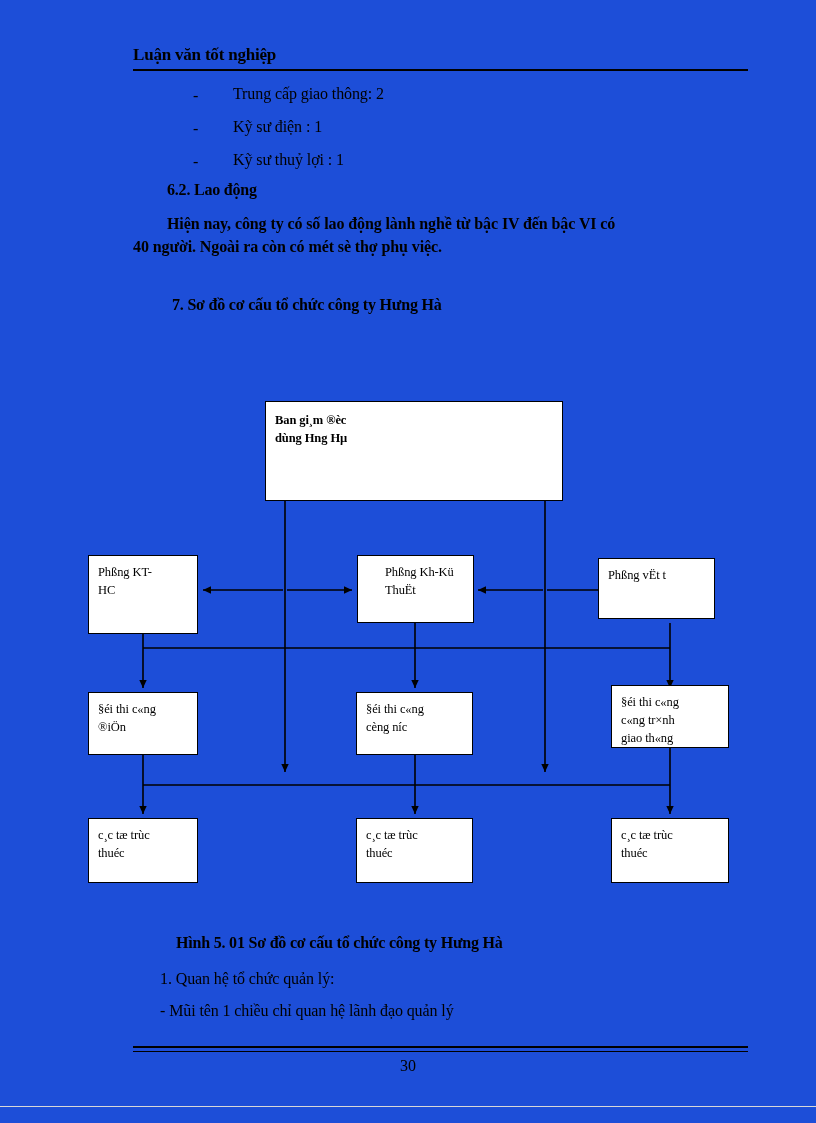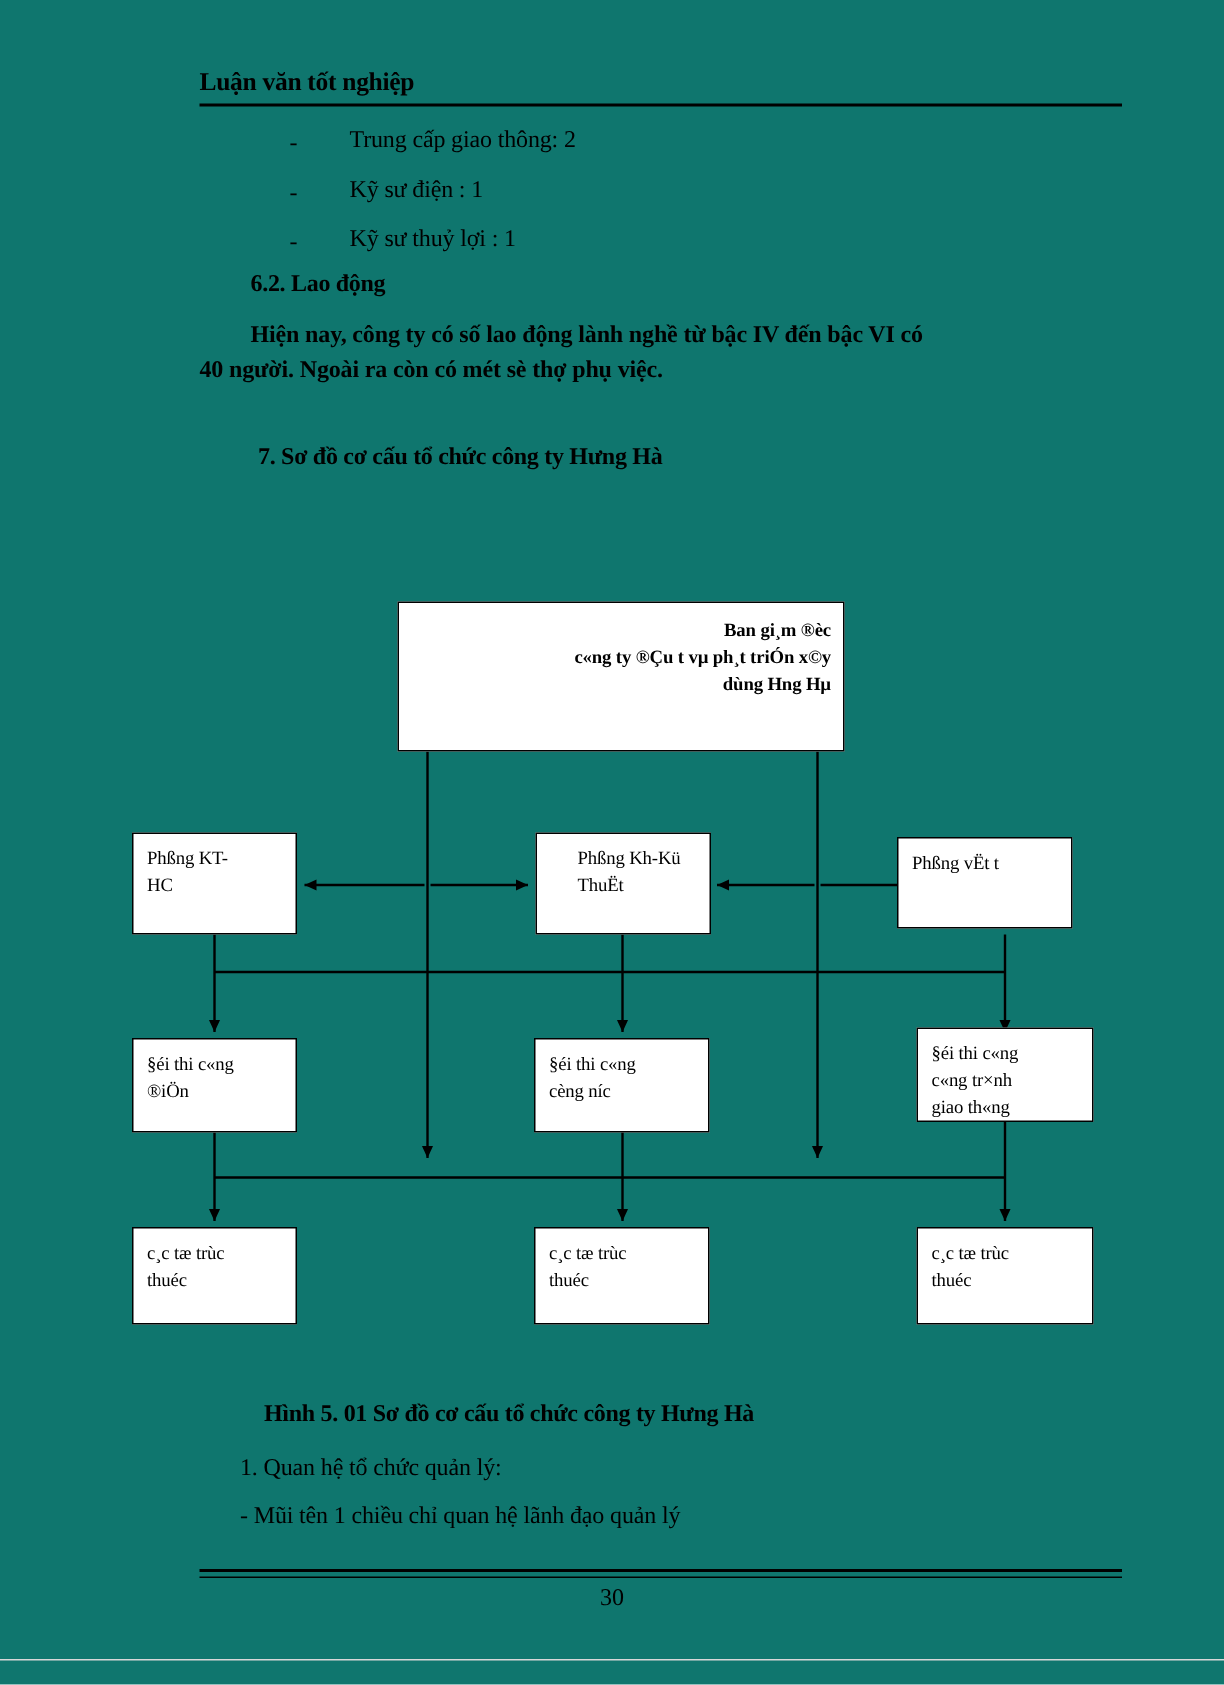--- a/index.html
+++ b/index.html
@@ -8,21 +8,21 @@
     background: #ffffff;
   }
   body {
     font-family: "Liberation Serif", "DejaVu Serif", serif;
     color: #000000;
   }
   #page {
     position: relative;
     width: 816px;
     height: 1123px;
-    background: #0f766e;
+    background: #1d4ed8;
     overflow: hidden;
   }
 
   
   .hdr-title {
     position: absolute;
     left: 133px;
     top: 45px;
     font-size: 17px;
     font-weight: bold;
@@ -75,21 +75,21 @@
     position: absolute;
     border: 1px solid #000;
     background: #ffffff;
     box-sizing: border-box;
     font-size: 12.5px;
     line-height: 1.45;
     letter-spacing: -0.1px;
     padding: 7px 8px 0 9px;
   }
   .node.center-txt {
-    text-align: right;
+    text-align: left;
     font-weight: bold;
     padding-top: 9px;
     font-size: 12.5px;
   }
   .node-line { display: block; white-space: nowrap; }
 
   
   .ftr-rule-top {
     position: absolute;
     left: 133px;
@@ -179,25 +179,24 @@
       <line x1="143" y1="755" x2="143" y2="814" marker-end="url(#ah-d)"></line>
       <line x1="415" y1="748" x2="415" y2="814" marker-end="url(#ah-d)"></line>
       <line x1="670" y1="748" x2="670" y2="814" marker-end="url(#ah-d)"></line>
 
       <line x1="143" y1="785" x2="670" y2="785"></line>
     </g>
   </svg>
 
   <div class="node center-txt" style="left:265px; top:401px; width:298px; height:100px;">
     <span class="node-line">Ban gi¸m ®èc</span>
-    <span class="node-line">c«ng ty ®Çu t  vµ ph¸t triÓn x©y</span>
     <span class="node-line">dùng Hng  Hµ</span>
   </div>
 
-  <div class="node" style="left:88px; top:555px; width:110px; height:68px;">
+  <div class="node" style="left:88px; top:555px; width:110px; height:79px;">
     <span class="node-line">Phßng KT-</span>
     <span class="node-line">HC</span>
   </div>
 
   <div class="node" style="left:357px; top:555px; width:117px; height:68px;padding-left:27px;">
     <span class="node-line">Phßng Kh-Kü</span>
     <span class="node-line">ThuËt</span>
   </div>
 
   <div class="node" style="left:598px; top:558px; width:117px; height:61px;">

